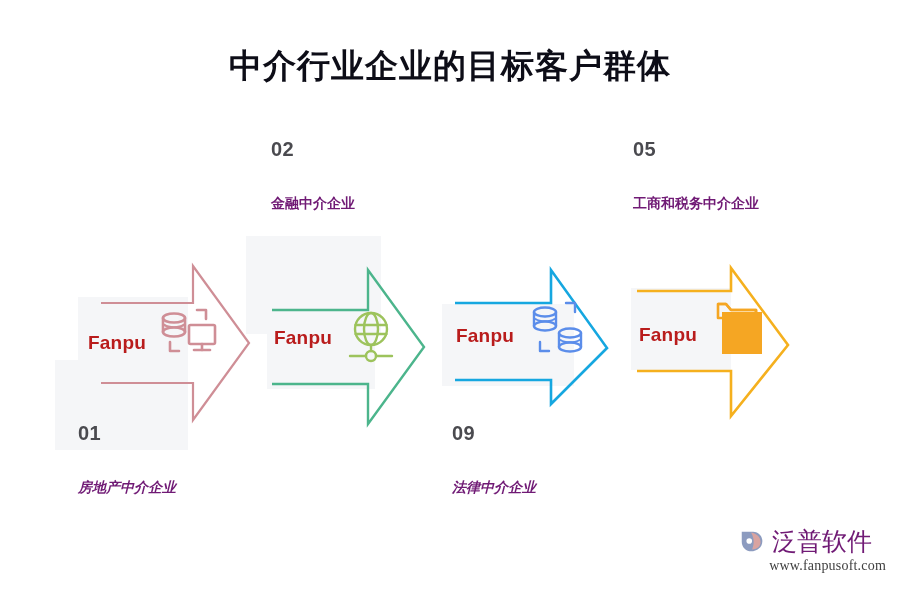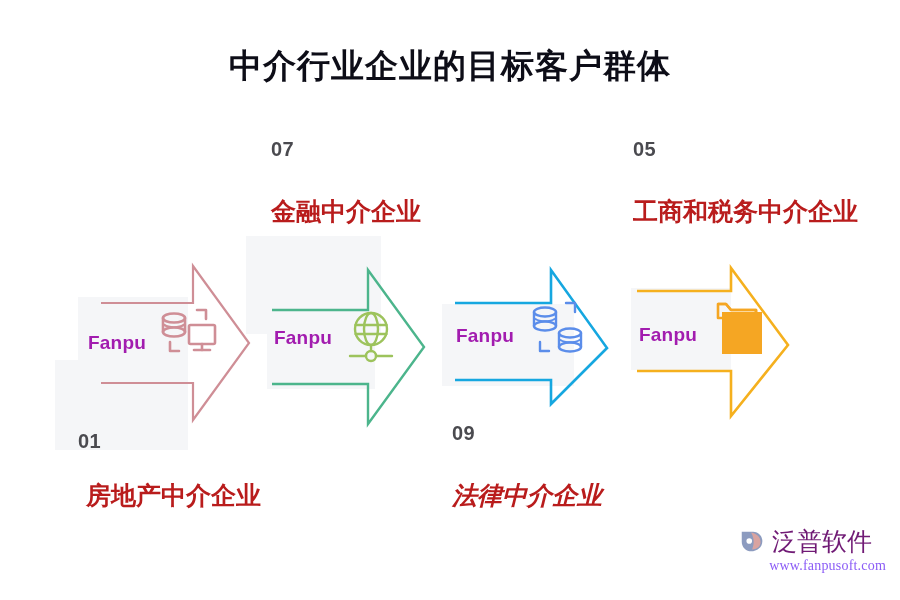--- a/index.html
+++ b/index.html
@@ -49,38 +49,38 @@
     width: 900px;
     height: 600px;
     pointer-events: none;
   }
 
   
   .fanpu {
     position: absolute;
     font-size: 19px;
     font-weight: bold;
-    color: #a21caf;
+    color: #b91c1c;
     letter-spacing: 0.2px;
     white-space: nowrap;
   }
 
   
   .step-num {
     position: absolute;
     font-size: 20px;
     font-weight: bold;
     color: #4a4a4f;
     letter-spacing: 0.5px;
   }
   .step-label {
     position: absolute;
-    font-size: 25px;
-    font-weight: bold;
-    color: #b91c1c;
+    font-size: 14px;
+    font-weight: bold;
+    color: #701a75;
     white-space: nowrap;
   }
 
   
   .watermark {
     position: absolute;
     right: 14px;
     bottom: 16px;
     width: 148px;
     height: 58px;
@@ -96,21 +96,21 @@
     font-weight: normal;
     color: #701a75;
     letter-spacing: 0px;
     line-height: 1;
     white-space: nowrap;
   }
   .wm-url {
     margin-top: 2px;
     font-size: 14px;
     font-family: "Liberation Serif", "DejaVu Serif", serif;
-    color: #8b5cf6;
+    color: #404040;
     letter-spacing: 0.2px;
     text-align: right;
     white-space: nowrap;
   }
 </style>
 </head>
 <body>
 
 <div id="stage">
 
@@ -194,24 +194,24 @@
       <path d="M 722 312 L 762 312 L 762 354 L 722 354 Z" fill="#f5a623" stroke="none"></path>
       <path d="M 718 304 L 726 304 L 731 310 L 756 310 L 756 318" fill="none" stroke="#f5a623" stroke-width="2.6" stroke-linejoin="round"></path>
     </g>
   </svg>
 
   <div class="fanpu" style="left:88px; top:332px;">Fanpu</div>
   <div class="fanpu" style="left:274px; top:327px;">Fanpu</div>
   <div class="fanpu" style="left:456px; top:325px;">Fanpu</div>
   <div class="fanpu" style="left:639px; top:324px;">Fanpu</div>
 
-  <div class="step-num" style="left:78px; top:422px;margin-top:8px;">01</div>
-  <div class="step-label" style="left:86px; top:479px;">房地产中介企业</div>
-
-  <div class="step-num" style="left:271px; top:138px;">07</div>
+  <div class="step-num" style="left:78px; top:422px;">01</div>
+  <div class="step-label" style="left:78px; top:479px;font-style:italic;">房地产中介企业</div>
+
+  <div class="step-num" style="left:271px; top:138px;">02</div>
   <div class="step-label" style="left:271px; top:195px;">金融中介企业</div>
 
   <div class="step-num" style="left:452px; top:422px;">09</div>
   <div class="step-label" style="left:452px; top:479px;font-style:italic;">法律中介企业</div>
 
   <div class="step-num" style="left:633px; top:138px;">05</div>
   <div class="step-label" style="left:633px; top:195px;">工商和税务中介企业</div>
 
   <div class="watermark">
     <div class="wm-row">

